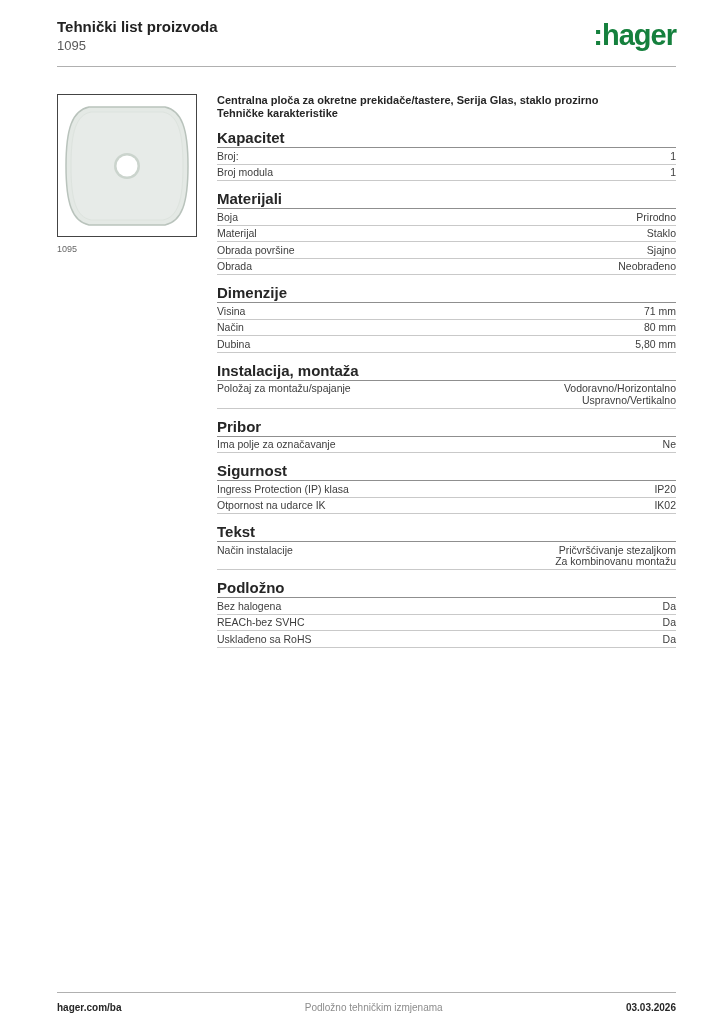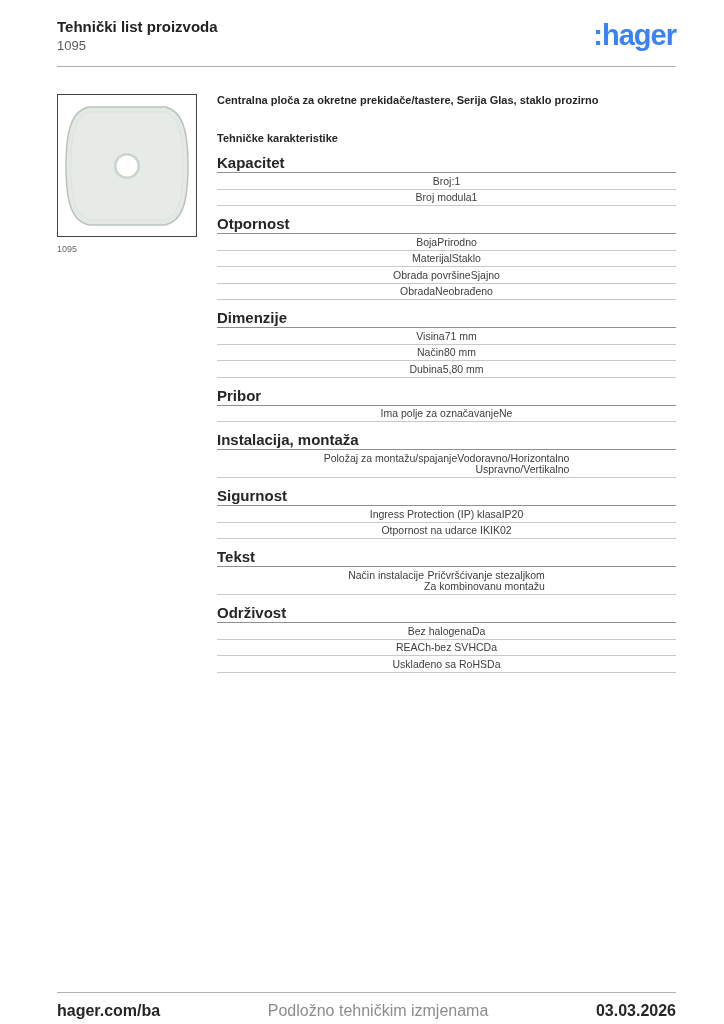--- a/index.html
+++ b/index.html
@@ -9,50 +9,50 @@
     position:relative; width:724px; height:1024px; background:#ffffff;
     overflow:hidden;
     padding-left:40px;
   }
   
   .header { position:absolute; left:57px; top:18px; width:619px; }
   .page-title { font-size:15px; font-weight:bold; color:#222222; line-height:18px; }
   .page-ref { font-size:13px; color:#595959; line-height:16px; margin-top:2px; }
   .logo {
     position:absolute; right:0; top:2px;
-    font-size:29px; font-weight:bold; color:#3b82f6; letter-spacing:-1px; line-height:30px;
+    font-size:29px; font-weight:bold; color:#15803d; letter-spacing:-1px; line-height:30px;
   }
   .header-rule { position:absolute; left:57px; top:66px; width:619px; border-top:1px solid #b0b0b0; }
   
   .main { position:absolute; left:57px; top:94px; width:619px; display:flex; gap:20px; }
   .image-col { width:140px; flex:0 0 140px; }
   .image-box {
     width:140px; height:143px; border:1px solid #444444; background:#ffffff;
     display:flex; align-items:center; justify-content:center;
   }
   .image-caption { font-size:9px; color:#666666; margin-top:7px; }
   .detail-col { flex:1; min-width:0; }
   .description { font-size:11px; font-weight:bold; color:#262626; line-height:13px; }
-  .char-title { font-size:11px; font-weight:bold; color:#262626; line-height:13px; margin-top:25px; }
+  .char-title { font-size:11px; font-weight:bold; color:#262626; line-height:13px; }
   .section { margin-top:12px; }
   .section-title {
     font-size:15px; font-weight:bold; color:#262626; line-height:12px;
     padding-bottom:3px; border-bottom:1px solid #8f8f8f;
   }
   .spec-row {
-    display:flex; justify-content:center; align-items:flex-start;
+    display:flex; justify-content:space-between; align-items:flex-start;
     font-size:10.5px; line-height:11.5px; color:#3d3d3d;
     padding:1.5px 0; border-bottom:1px solid #c9c9c9;
   }
   .spec-label { text-align:left; padding-top:1px; }
   .spec-value { text-align:right; white-space:pre-line; padding-top:1px; }
   
   .footer { position:absolute; left:57px; top:992px; width:619px; }
   .footer-rule { border-top:1px solid #b0b0b0; }
-  .footer-row { display:flex; justify-content:space-between; padding-top:9px; font-size:16px; }
+  .footer-row { display:flex; justify-content:space-between; padding-top:9px; font-size:10px; }
   .footer-left { font-weight:bold; color:#262626; }
   .footer-center { color:#8c8c8c; }
   .footer-right { font-weight:bold; color:#262626; }
 </style>
 </head>
 <body>
 
 <div class="page">
 
   <div class="header">
@@ -85,21 +85,21 @@
             <div class="spec-row">
               <span class="spec-label">Broj:</span>
               <span class="spec-value">1</span>
             </div>
             <div class="spec-row">
               <span class="spec-label">Broj modula</span>
               <span class="spec-value">1</span>
             </div>
           </section>
           <section class="section">
-            <h3 class="section-title">Otpornost</h3>
+            <h3 class="section-title">Materijali</h3>
             <div class="spec-row">
               <span class="spec-label">Boja</span>
               <span class="spec-value">Prirodno</span>
             </div>
             <div class="spec-row">
               <span class="spec-label">Materijal</span>
               <span class="spec-value">Staklo</span>
             </div>
             <div class="spec-row">
               <span class="spec-label">Obrada površine</span>
@@ -119,32 +119,32 @@
             <div class="spec-row">
               <span class="spec-label">Način</span>
               <span class="spec-value">80 mm</span>
             </div>
             <div class="spec-row">
               <span class="spec-label">Dubina</span>
               <span class="spec-value">5,80 mm</span>
             </div>
           </section>
           <section class="section">
-            <h3 class="section-title">Pribor</h3>
-            <div class="spec-row">
-              <span class="spec-label">Ima polje za označavanje</span>
-              <span class="spec-value">Ne</span>
-            </div>
-          </section>
-          <section class="section">
             <h3 class="section-title">Instalacija, montaža</h3>
             <div class="spec-row">
               <span class="spec-label">Položaj za montažu/spajanje</span>
               <span class="spec-value">Vodoravno/Horizontalno
 Uspravno/Vertikalno</span>
+            </div>
+          </section>
+          <section class="section">
+            <h3 class="section-title">Pribor</h3>
+            <div class="spec-row">
+              <span class="spec-label">Ima polje za označavanje</span>
+              <span class="spec-value">Ne</span>
             </div>
           </section>
           <section class="section">
             <h3 class="section-title">Sigurnost</h3>
             <div class="spec-row">
               <span class="spec-label">Ingress Protection (IP) klasa</span>
               <span class="spec-value">IP20</span>
             </div>
             <div class="spec-row">
               <span class="spec-label">Otpornost na udarce IK</span>
@@ -153,21 +153,21 @@
           </section>
           <section class="section">
             <h3 class="section-title">Tekst</h3>
             <div class="spec-row">
               <span class="spec-label">Način instalacije</span>
               <span class="spec-value">Pričvršćivanje stezaljkom
 Za kombinovanu montažu</span>
             </div>
           </section>
           <section class="section">
-            <h3 class="section-title">Održivost</h3>
+            <h3 class="section-title">Podložno</h3>
             <div class="spec-row">
               <span class="spec-label">Bez halogena</span>
               <span class="spec-value">Da</span>
             </div>
             <div class="spec-row">
               <span class="spec-label">REACh-bez SVHC</span>
               <span class="spec-value">Da</span>
             </div>
             <div class="spec-row">
               <span class="spec-label">Usklađeno sa RoHS</span>

